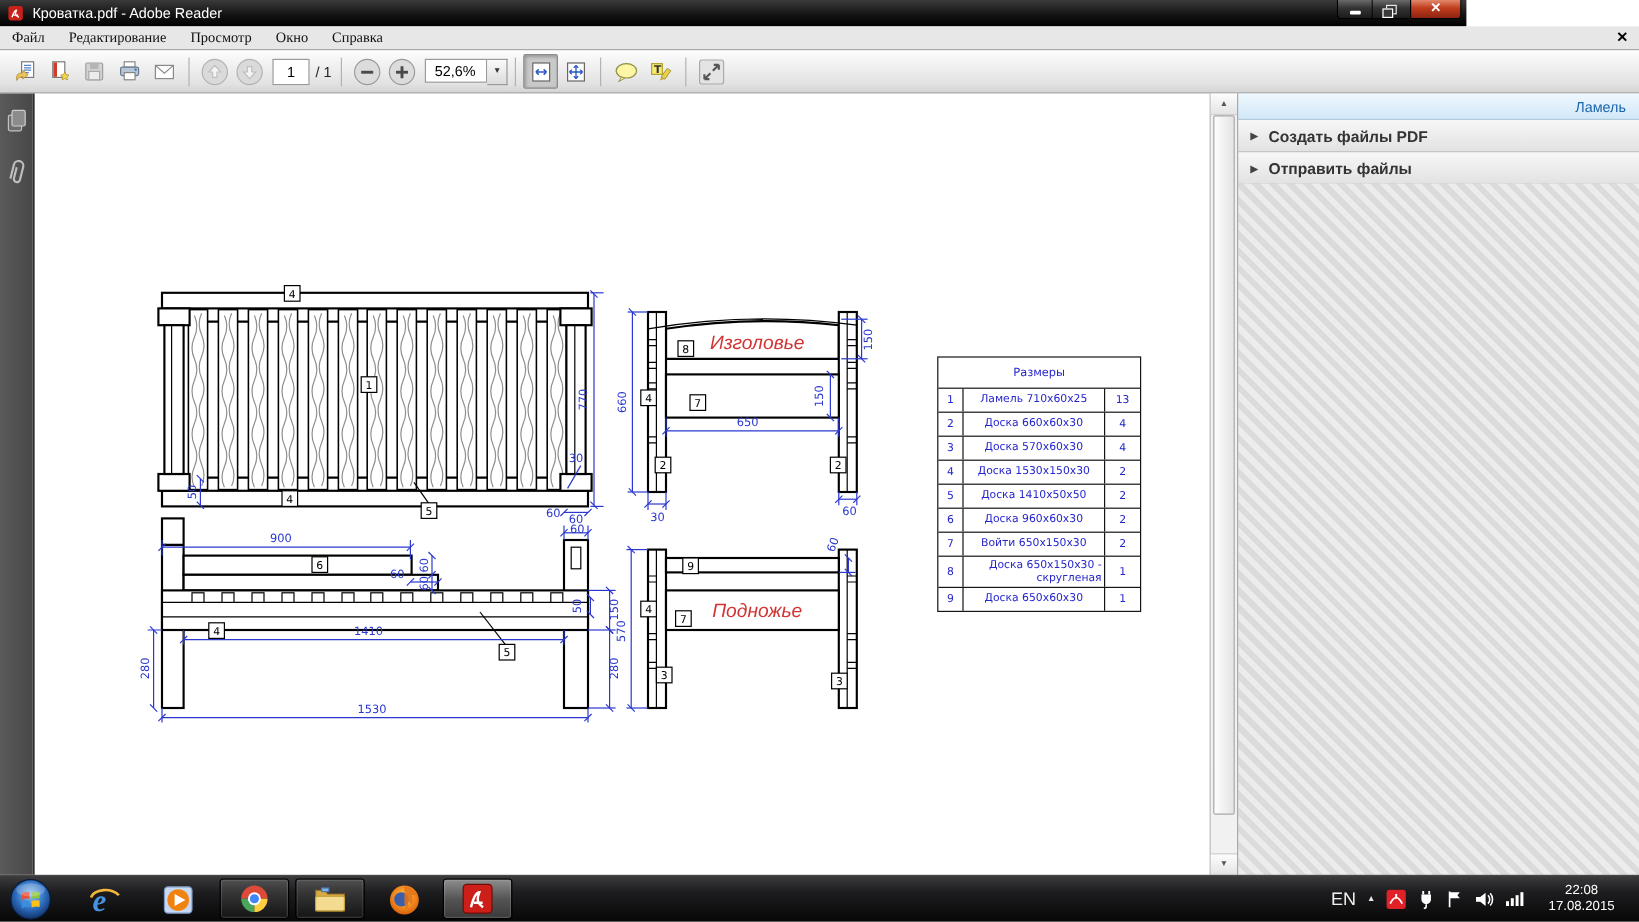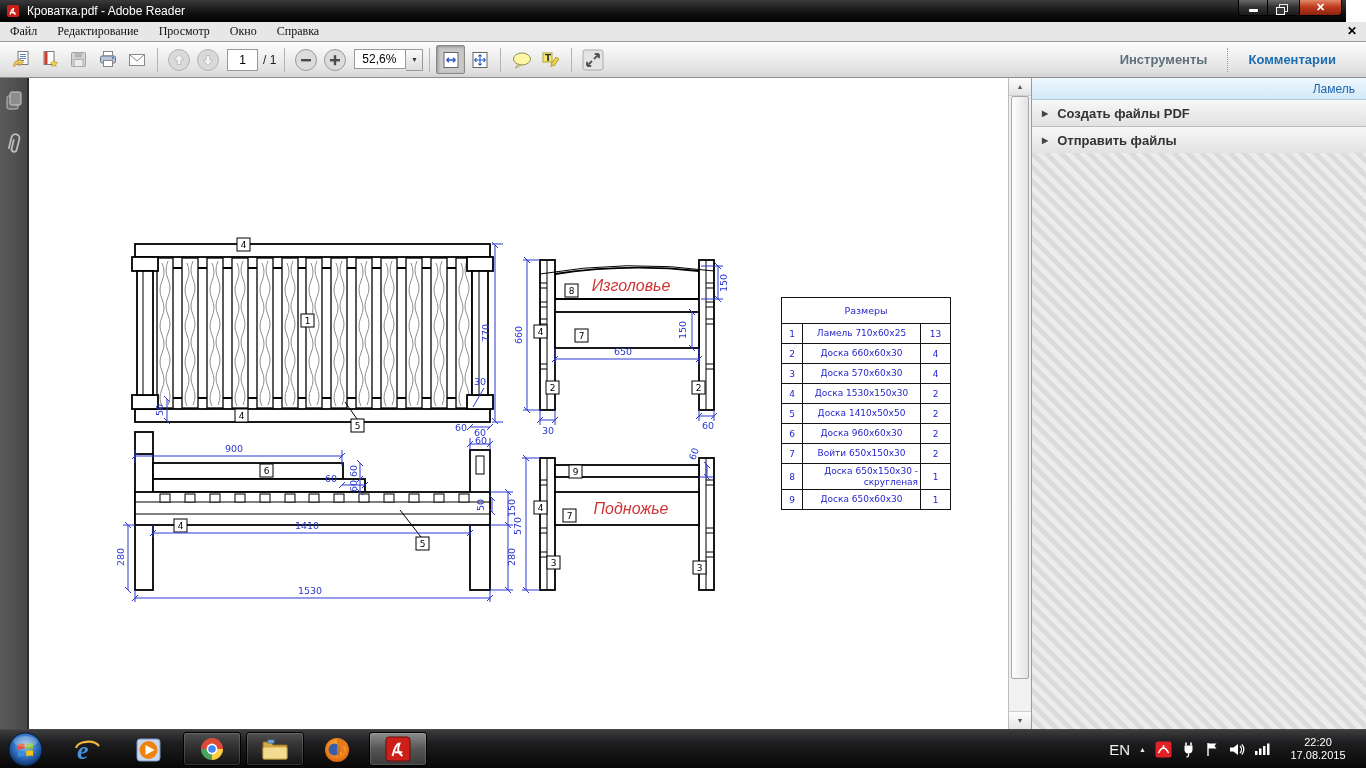--- a/index.html
+++ b/index.html
@@ -1,20 +1,20 @@
 <!DOCTYPE html>
 <html><head>
 <meta charset="utf-8">
 <style>
   html,body{margin:0;padding:0;background:#000;}
   .screen{position:relative;width:1366px;height:768px;overflow:hidden;background:#fff;
           font-family:"Liberation Sans",sans-serif;-webkit-font-smoothing:antialiased;}
 
   
-  .titlebar{position:absolute;left:0;top:0;width:1346px;height:22px;
+  .titlebar{position:absolute;left:0;top:0;width:1222px;height:22px;
     background:linear-gradient(#3a3a3a,#141414 55%,#000);display:flex;align-items:center;
     color:#fff;font-size:12px;padding-left:6px;box-sizing:border-box;}
   .titlebar .ticon{margin-right:7px;display:flex;}
   .win-btns{position:absolute;right:4px;top:0;display:flex;}
   .wbtn{height:16px;border:1px solid #000;border-top:none;display:flex;align-items:center;
     justify-content:center;background:linear-gradient(#6a6a6a,#333 45%,#1b1b1b);color:#fff;box-sizing:border-box;}
   .wbtn.min{width:30px;border-radius:0 0 0 4px;}
   .wbtn.res{width:31px;border-left:none;border-right:none;}
   .wbtn.cls{width:43px;border-radius:0 0 4px 0;background:linear-gradient(#e2886b,#c03c1e 45%,#8c2410);}
   .g-min{width:9px;height:3px;background:#fff;border-radius:1px;margin-top:5px;}
@@ -251,25 +251,20 @@
         <path d="M11 14 l5-7 3 2 -5 7z" fill="#e8d04a" stroke="#9a8a22" stroke-width=".7"></path>
         <path d="M11 14 l-1 3 3-.8z" fill="#caa83a"></path>
       </svg>
     </div>
     <div class="tsep"></div>
     <div class="tbt">
       <svg width="22" height="22">
         <rect x="1" y="1" width="20" height="20" rx="2" fill="#e4e4e4" stroke="#aaa"></rect>
         <path d="M12 10 L17 5 M17 5 h-4.2 M17 5 v4.2 M10 12 L5 17 M5 17 h4.2 M5 17 v-4.2" stroke="#555" stroke-width="1.8" fill="none"></path>
       </svg>
-    </div>
-    <div class="toolbar-right">
-      <span class="tr-label tools">Инструменты</span>
-      <span class="dotsep"></span>
-      <span class="tr-label comments">Комментарии</span>
     </div>
   </div>
 
   <div class="workspace">
 
     <div class="navpane">
       <div class="navic" style="top:12px;">
         <svg width="18" height="22">
           <rect x="2" y="6" width="11" height="13" rx="1.5" fill="#6e6e6e" stroke="#c2c2c2"></rect>
           <rect x="5" y="2" width="11" height="13" rx="1.5" fill="#8c8c8c" stroke="#cdcdcd"></rect>
@@ -693,18 +688,18 @@
       </span>
       <span class="tray-item">
         <svg width="16" height="14">
           <rect x="1" y="9" width="2.5" height="4" fill="#fff"></rect>
           <rect x="5" y="6.5" width="2.5" height="6.5" fill="#fff"></rect>
           <rect x="9" y="4" width="2.5" height="9" fill="#fff"></rect>
           <rect x="13" y="1.5" width="2.5" height="11.5" fill="#fff"></rect>
         </svg>
       </span>
       <span class="clock">
-        <div>22:20</div>
+        <div>22:08</div>
         <div>17.08.2015</div>
       </span>
     </div>
   </div>
 </div>
 
 </body></html>

